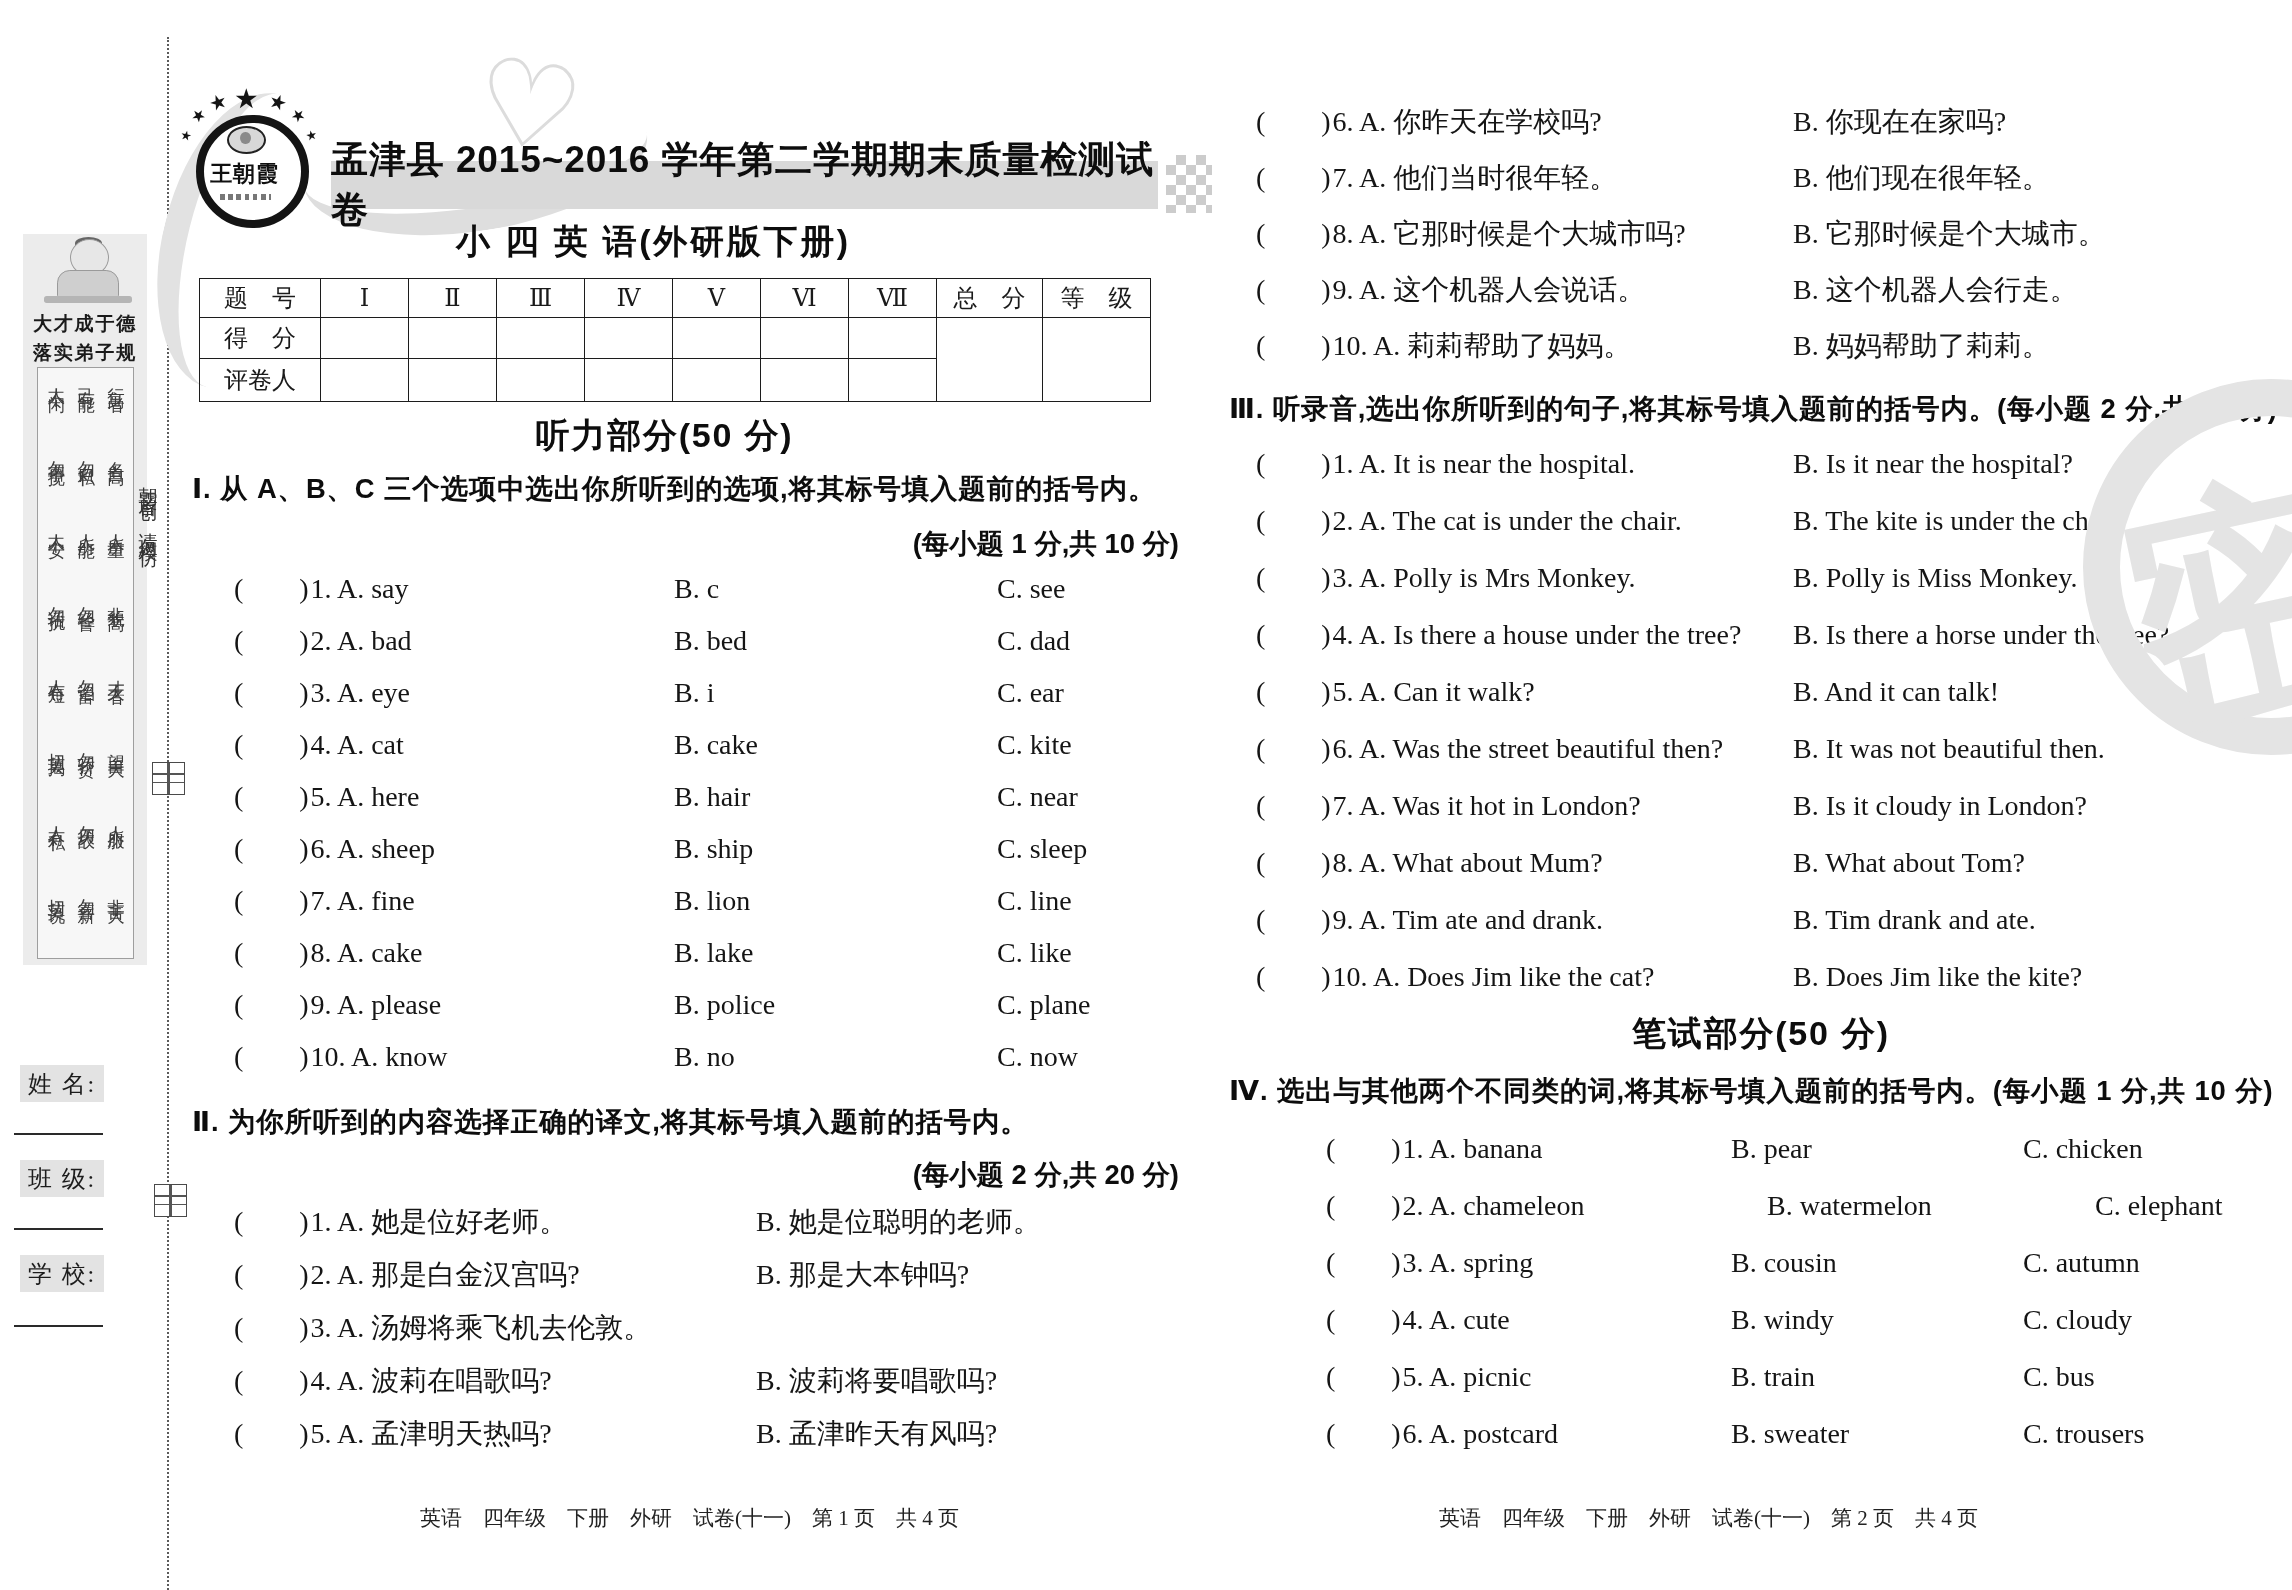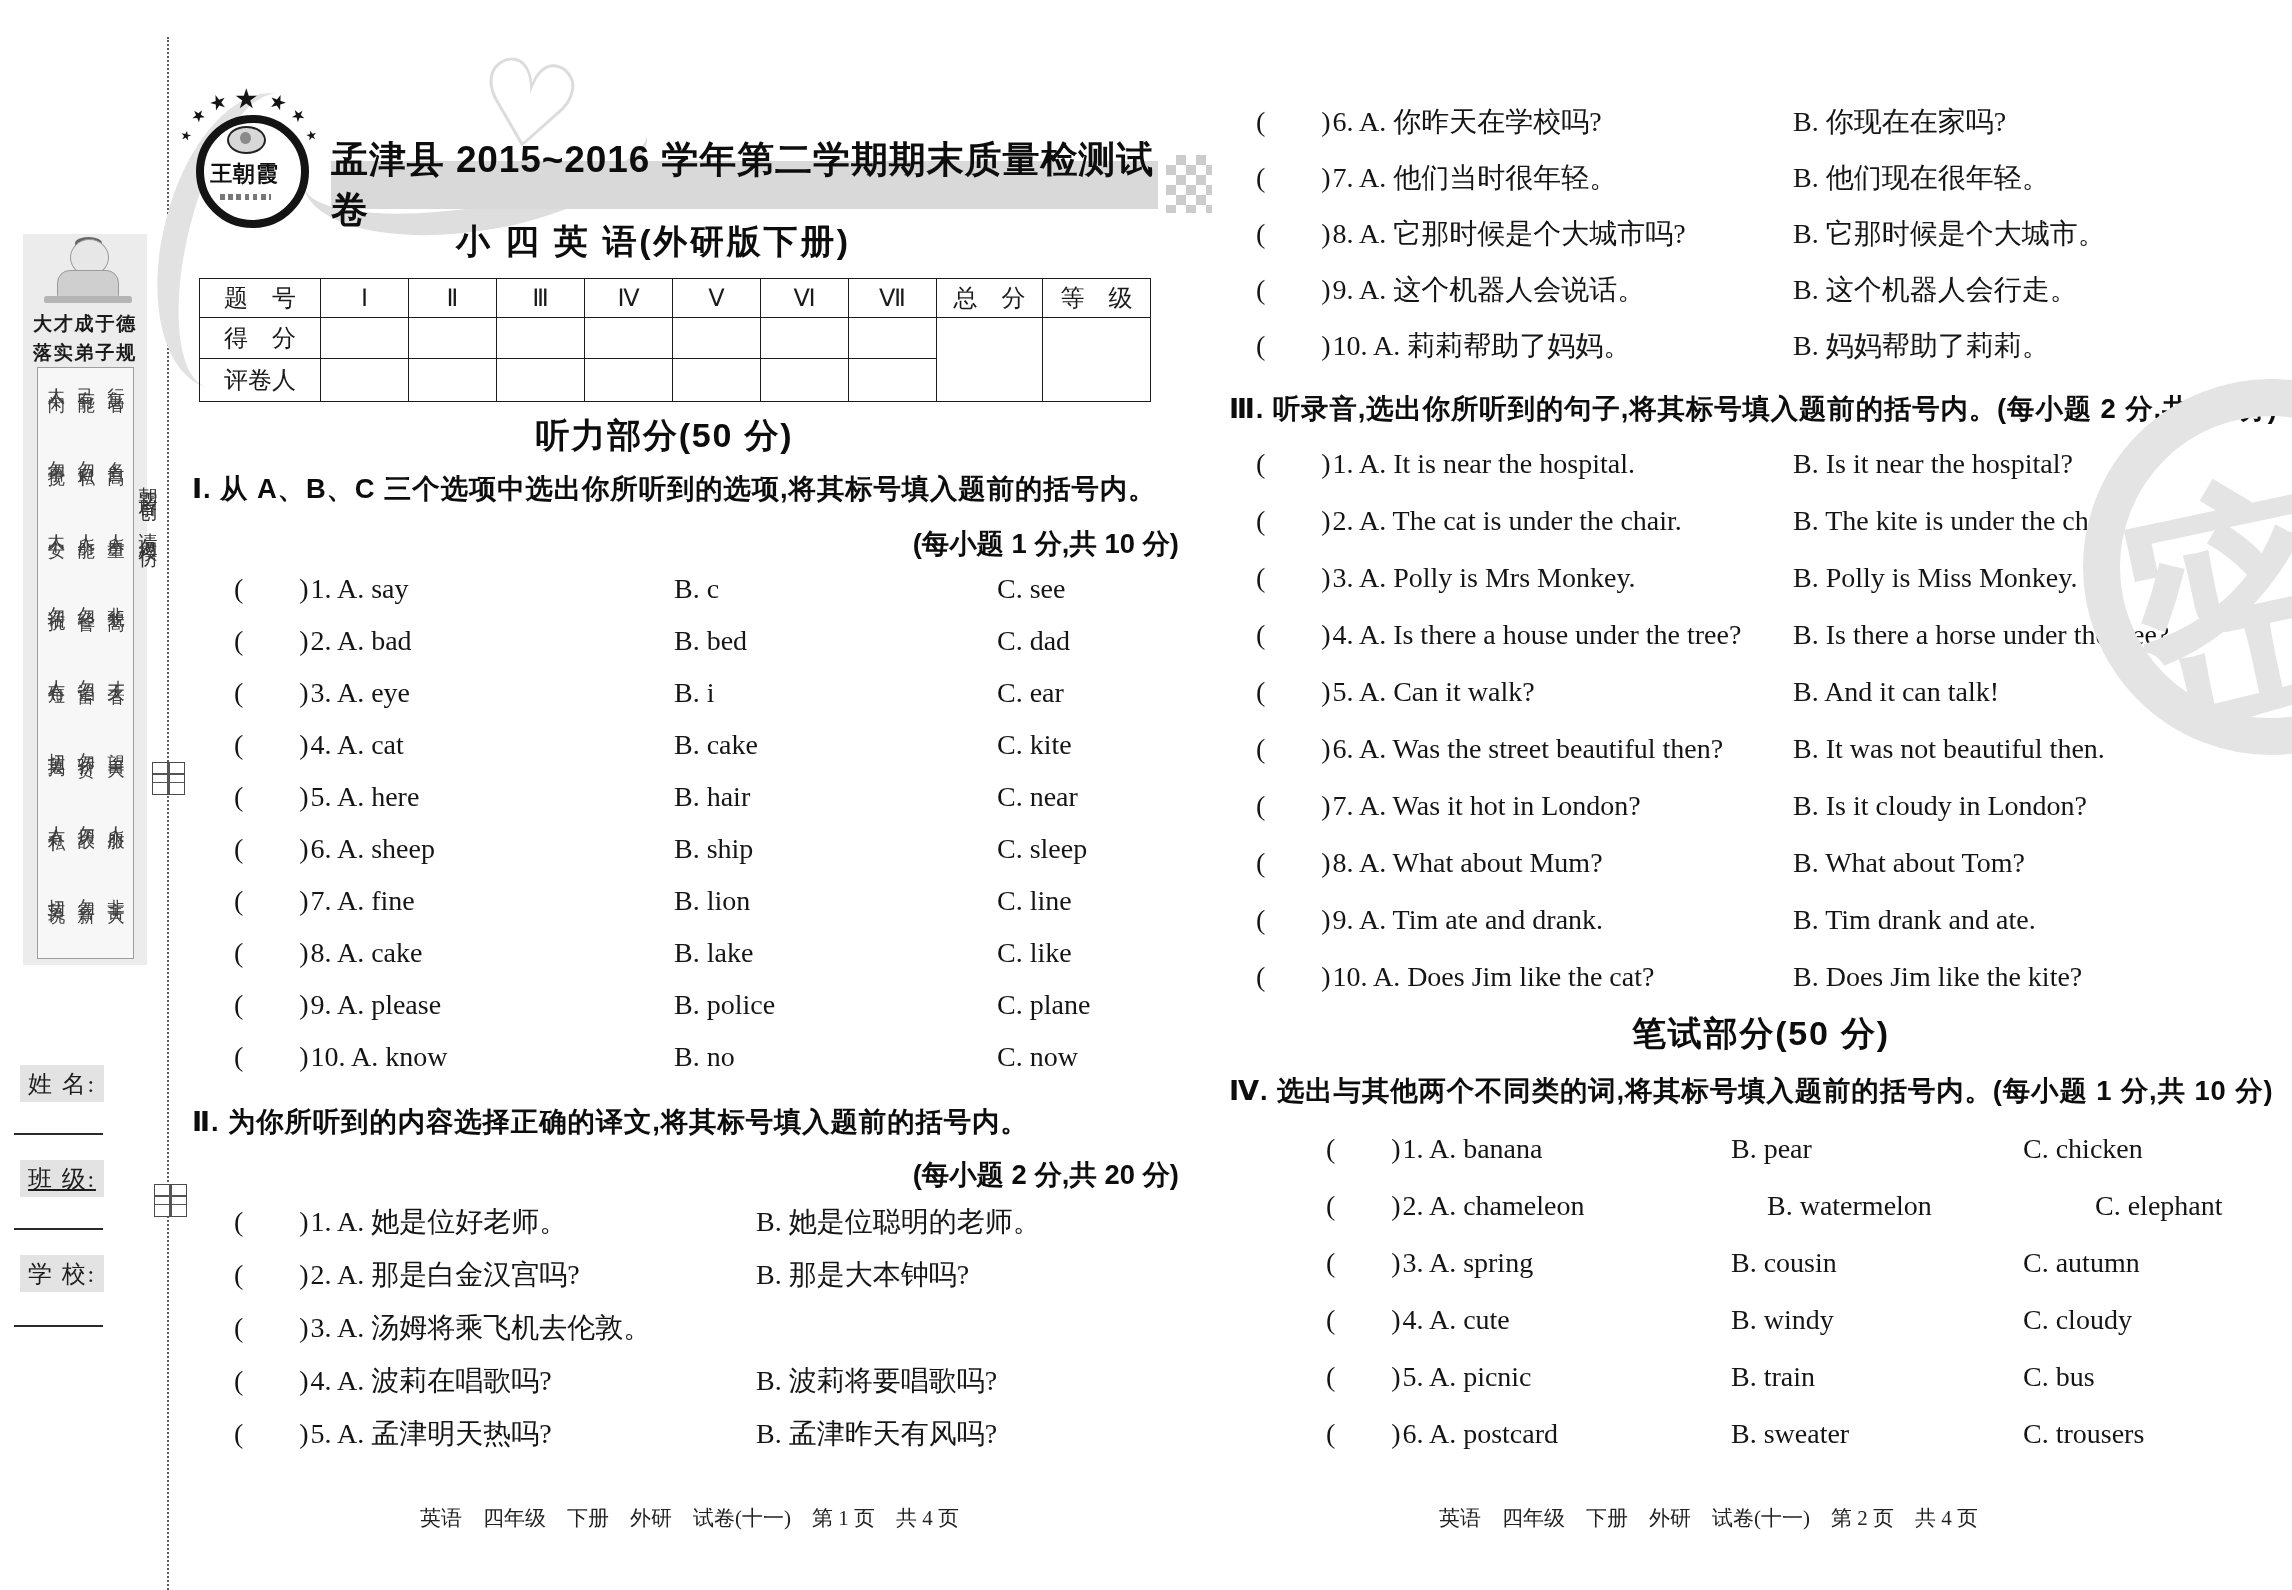--- a/index.html
+++ b/index.html
@@ -49,21 +49,21 @@
   .title-bar{left:331px;top:161px;width:827px;height:48px;background:#d9d9d9;display:flex;align-items:center;justify-content:center;}
   .title-text{font-weight:bold;font-size:37px;letter-spacing:0.9px;color:#0d0d0d;}
   .diamonds{left:1166px;top:155px;width:46px;height:58px;
     background-image:linear-gradient(45deg,#cccccc 25%,transparent 25%,transparent 75%,#cccccc 75%),
                      linear-gradient(45deg,#cccccc 25%,transparent 25%,transparent 75%,#cccccc 75%);
     background-size:20px 20px;background-position:0 0,10px 10px;}
   .subtitle{left:174px;top:219px;width:959px;text-align:center;font-weight:bold;font-size:34px;letter-spacing:2.7px;color:#0d0d0d;}
 
   
   .score-table{left:199px;top:278px;}
-  .score-table table{border-collapse:collapse;table-layout:fixed;font-family:Liberation Serif, serif;}
+  .score-table table{border-collapse:collapse;table-layout:fixed;}
   .score-table td{border:1.8px solid #1c1c1c;text-align:center;font-size:24px;padding:0;height:38px;color:#1a1a1a;}
   .score-table tr.r2 td{height:40px;}
   .score-table tr.r3 td{height:42px;}
 
   
   .section-heading{font-weight:bold;font-size:34px;letter-spacing:1.8px;text-align:center;color:#0d0d0d;}
   .instr{font-weight:bold;font-size:27.4px;letter-spacing:0.9px;white-space:nowrap;color:#0d0d0d;}
   .points{font-weight:bold;font-size:27.4px;text-align:right;white-space:nowrap;color:#0d0d0d;}
   .item-list{position:absolute;}
   .item-row{display:grid;align-items:center;}
@@ -125,21 +125,21 @@
     </div>
     <div class="verse-row">
       <span class="verse-phrase">切莫说</span>
       <span class="verse-phrase">勿喜新</span>
       <span class="verse-phrase">非言大</span>
     </div>
   </div>
 
 <div class="abs field-label" style="top:1065px;">姓 名:</div>
 <div class="abs field-line" style="top:1133px;"></div>
-<div class="abs field-label" style="top:1160px;text-decoration:underline;">班 级:</div>
+<div class="abs field-label" style="top:1160px;">班 级:</div>
 <div class="abs field-line" style="top:1228px;"></div>
 <div class="abs field-label" style="top:1255px;">学 校:</div>
 <div class="abs field-line" style="top:1325px;"></div>
 
 <div class="abs dotted-line"></div>
 <div class="abs note-vertical">
   <span>朝霞首创</span><span class="gap"></span><span>请勿模仿</span>
 </div>
 <div class="abs seal" style="left:152px;top:762px;"></div>
 <div class="abs seal" style="left:154px;top:1184px;"></div>

